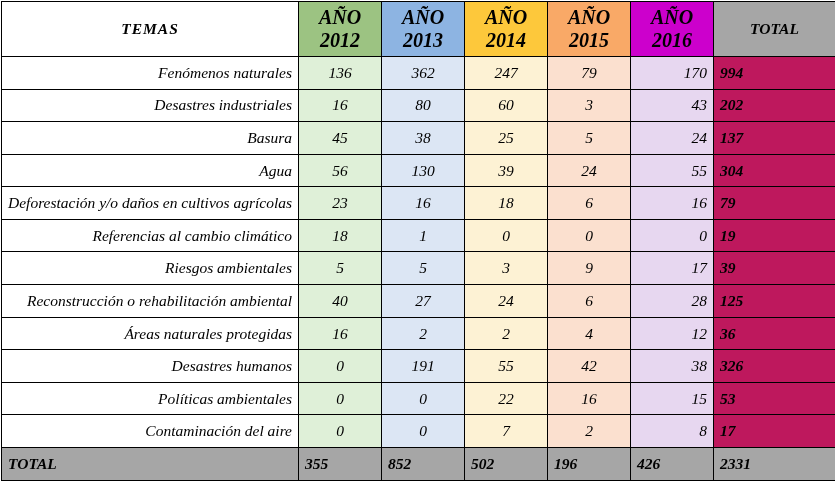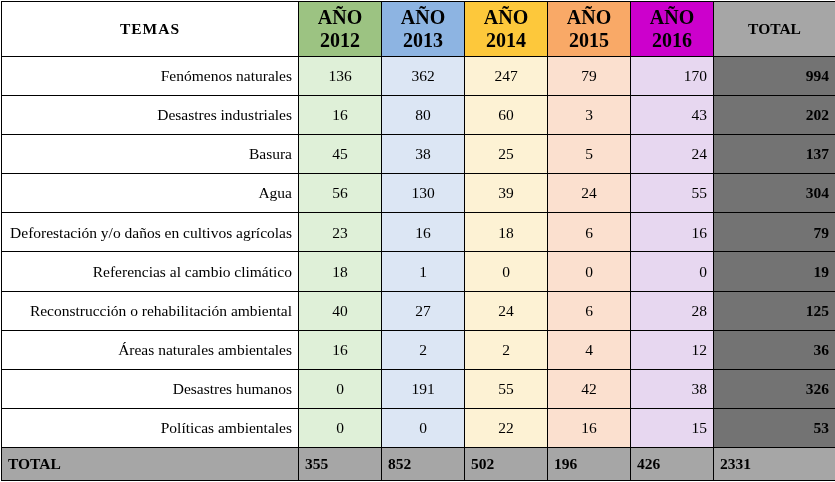--- a/index.html
+++ b/index.html
@@ -11,20 +11,21 @@
     width: 835px;
     height: 482px;
     font-family: "Liberation Serif", serif;
     overflow: hidden;
   }
   #tablewrap {
     width: 835px;
     height: 379px;
     box-sizing: border-box;
     padding: 0;
+    font-style: italic;
   }
   table.data {
     border-collapse: collapse;
     table-layout: fixed;
     width: 833px;
     height: 480px;
     margin: 1px;
   }
   table.data td, table.data th {
     border: 1px solid #000000;
@@ -67,22 +68,22 @@
   td.num {
     text-align: center;
     font-size: 15.5px;
   }
   td.y1 { background: #dff0d8; }
   td.y2 { background: #dce6f4; margin-left: 47px; }
   td.y3 { background: #fdf2d4; }
   td.y4 { background: #fbe0cf; }
   td.y5 { background: #e7d7f0; text-align: right; }
   td.rowtotal {
-    background: #737373;
-    text-align: right;
+    background: #be185d;
+    text-align: left;
     font-weight: bold;
   }
 
   
   tr.footer td {
     background: #a6a6a6;
     font-weight: bold;
     height: 28px;
   }
   tr.footer td.tema-foot { text-align: left; }
@@ -180,30 +181,39 @@
       <tr>
         <td class="tema">Referencias al cambio climático</td>
         <td class="num y1">18</td>
         <td class="num y2">1</td>
         <td class="num y3">0</td>
         <td class="num y4">0</td>
         <td class="num y5">0</td>
         <td class="rowtotal">19</td>
       </tr>
       <tr>
+        <td class="tema">Riesgos ambientales</td>
+        <td class="num y1">5</td>
+        <td class="num y2">5</td>
+        <td class="num y3">3</td>
+        <td class="num y4">9</td>
+        <td class="num y5">17</td>
+        <td class="rowtotal">39</td>
+      </tr>
+      <tr>
         <td class="tema two-line">Reconstrucción o rehabilitación ambiental</td>
         <td class="num y1">40</td>
         <td class="num y2">27</td>
         <td class="num y3">24</td>
         <td class="num y4">6</td>
         <td class="num y5">28</td>
         <td class="rowtotal">125</td>
       </tr>
       <tr>
-        <td class="tema">Áreas naturales ambientales</td>
+        <td class="tema">Áreas naturales protegidas</td>
         <td class="num y1">16</td>
         <td class="num y2">2</td>
         <td class="num y3">2</td>
         <td class="num y4">4</td>
         <td class="num y5">12</td>
         <td class="rowtotal">36</td>
       </tr>
       <tr>
         <td class="tema">Desastres humanos</td>
         <td class="num y1">0</td>
@@ -214,20 +224,29 @@
         <td class="rowtotal">326</td>
       </tr>
       <tr>
         <td class="tema">Políticas ambientales</td>
         <td class="num y1">0</td>
         <td class="num y2">0</td>
         <td class="num y3">22</td>
         <td class="num y4">16</td>
         <td class="num y5">15</td>
         <td class="rowtotal">53</td>
+      </tr>
+      <tr>
+        <td class="tema">Contaminación del aire</td>
+        <td class="num y1">0</td>
+        <td class="num y2">0</td>
+        <td class="num y3">7</td>
+        <td class="num y4">2</td>
+        <td class="num y5">8</td>
+        <td class="rowtotal">17</td>
       </tr>
     </tbody>
     <tfoot>
       <tr class="footer">
         <td class="tema-foot">TOTAL</td>
         <td class="num">355</td>
         <td class="num">852</td>
         <td class="num">502</td>
         <td class="num">196</td>
         <td class="num">426</td>

